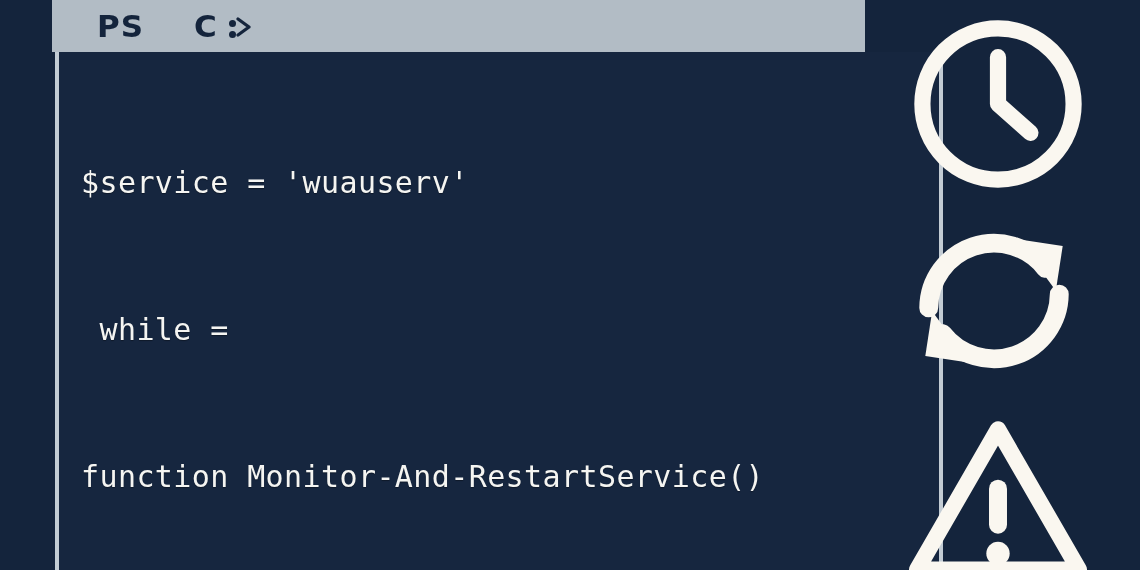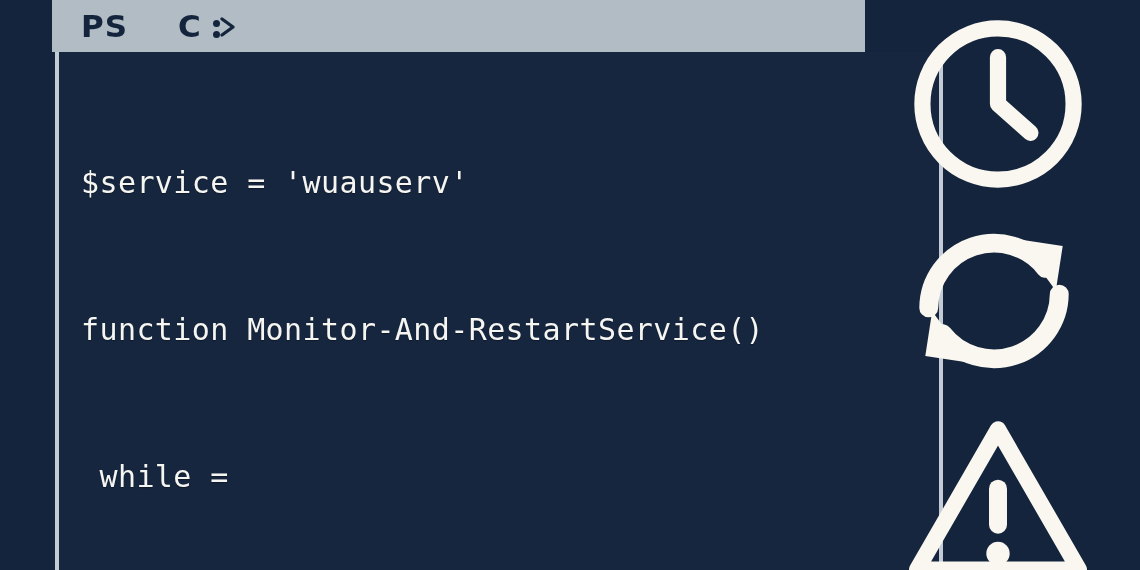--- a/index.html
+++ b/index.html
@@ -48,20 +48,21 @@
   .titlebar-text {
     font-family: "DejaVu Sans", sans-serif;
     font-weight: bold;
     font-size: 31px;
     color: #14243c;
     letter-spacing: 1px;
     display: flex;
     align-items: center;
     gap: 17px;
     white-space: pre;
+    margin-left: 16px;
   }
   .ps-prompt-glyph {
     display: inline-block;
     width: 26px;
     height: 30px;
     position: relative;
     margin-left: -6px;
   }
   .ps-prompt-glyph .dots {
     position: absolute;
@@ -156,22 +157,22 @@
           <svg class="chev" viewBox="0 0 16 20" aria-hidden="true">
             <path d="M2 2 L13 10 L2 18" fill="none" stroke="#14243c" stroke-width="3.2" stroke-linecap="round" stroke-linejoin="round"></path>
           </svg>
         </span>
       </div>
     </div>
 
     <div class="term-body">
       <div class="code">
         <div class="line">$service = 'wuauserv'</div>
+        <div class="line"> while =</div>
         <div class="line">function Monitor-And-RestartService()</div>
-        <div class="line"> while =</div>
         
         
         
         
         
         
         
         
       </div>
     </div>

